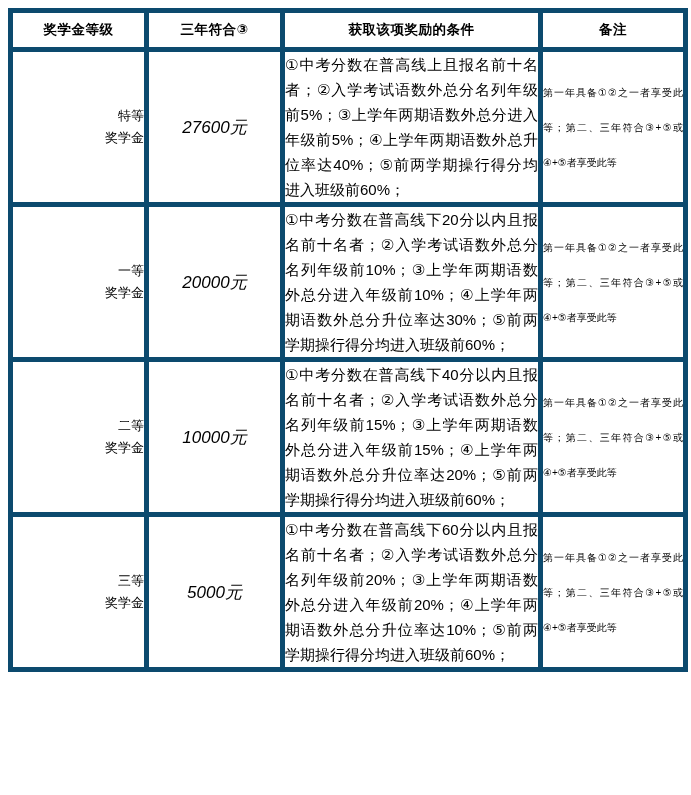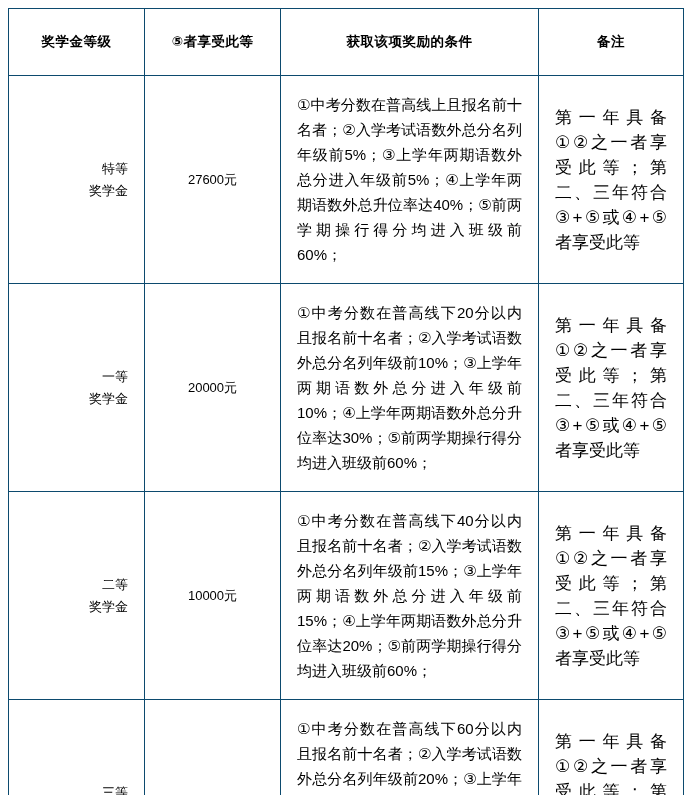--- a/index.html
+++ b/index.html
@@ -19,23 +19,23 @@
     box-sizing: border-box;
     padding: 8px 8px 0 8px;
   }
   table.scholarship {
     width: 675px;
     border-collapse: collapse;
     table-layout: fixed;
   }
   table.scholarship th,
   table.scholarship td {
-    border: 1px solid #0c4a6e;
+    border: 5px solid #0c4a6e;
     vertical-align: middle;
-    padding: 16px;
+    padding: 0;
   }
   thead th {
     height: 34px;
     font-size: 13.5px;
     font-weight: bold;
     text-align: center;
     letter-spacing: 0.5px;
   }
   col.c1 { width: 136px; }
   col.c2 { width: 136px; }
@@ -46,53 +46,54 @@
     text-align: right;
     font-size: 13px;
     line-height: 22px;
     padding: 4px 6px;
   }
   td.level .ln {
     display: block;
   }
   td.amount {
     text-align: center;
-    font-size: 13px;
+    font-size: 17px;
     padding: 4px 6px;
+    font-style: italic;
   }
   td.cond {
     font-size: 15px;
     line-height: 25px;
     padding: 10px 10px 10px 10px;
     text-align: justify;
     text-justify: inter-ideograph;
   }
   td.note {
-    font-size: 17px;
-    line-height: 25px;
+    font-size: 10px;
+    line-height: 35px;
     padding: 10px 8px 10px 8px;
     text-align: justify;
     text-justify: inter-ideograph;
   }
 </style>
 </head>
 <body>
 
 <div class="sheet">
   <table class="scholarship">
     <colgroup>
       <col class="c1">
         <col class="c2">
         <col class="c3">
         <col class="c4">
     </colgroup>
     <thead>
       <tr>
         <th>奖学金等级</th>
-        <th>⑤者享受此等</th>
+        <th>三年符合③</th>
         <th>获取该项奖励的条件</th>
         <th>备注</th>
       </tr>
     </thead>
     <tbody>
       <tr>
         <td class="level">
           <span class="ln">特等</span>
           <span class="ln">奖学金</span>
         </td>

